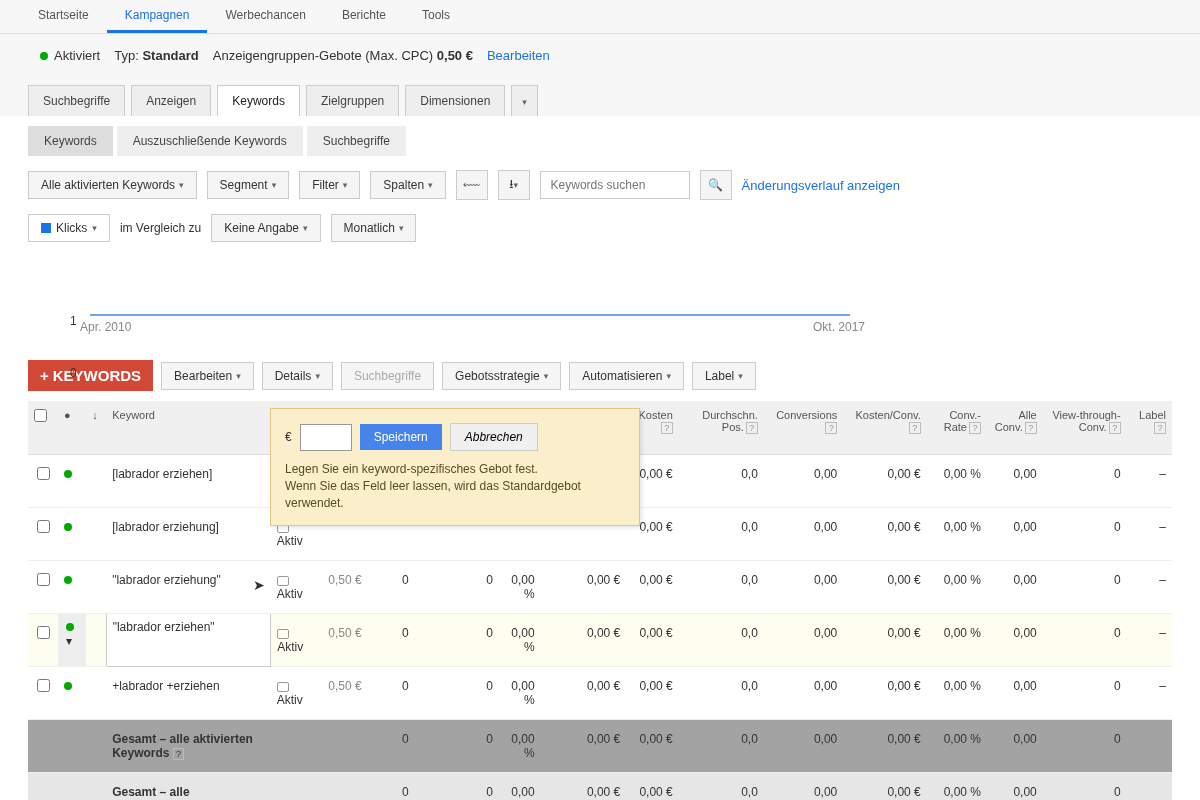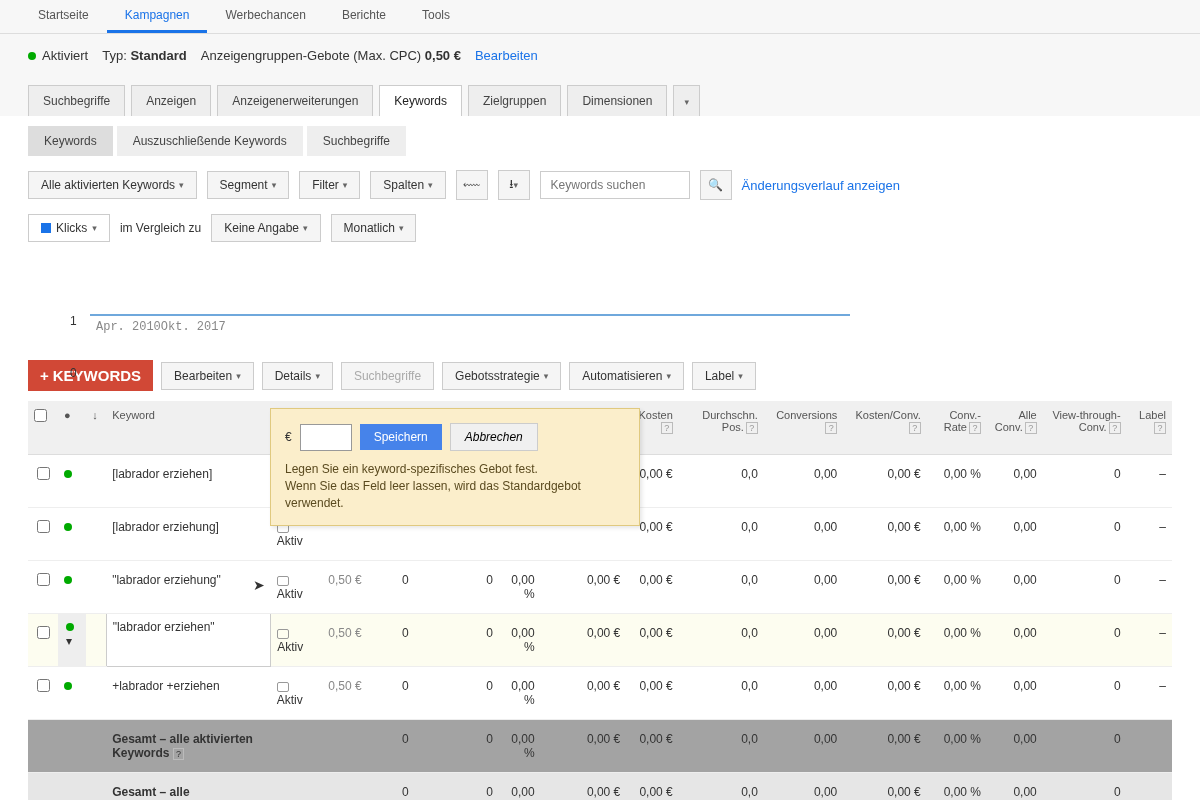--- a/index.html
+++ b/index.html
@@ -1,20 +1,20 @@
 <!DOCTYPE html>
 <html><head>
 <meta charset="utf-8">
 <style>
 * { box-sizing: border-box; margin: 0; padding: 0; }
 body { font-family: Arial, sans-serif; font-size: 12px; background: #fff; color: #333; }
 .topbar { display: flex; gap: 0; padding: 0 20px; border-bottom: 1px solid #ddd; background: #f7f7f7; }
 .topbar .tab { padding: 8px 18px; cursor: pointer; color: #555; }
 .topbar .tab.active { color: #1a73e8; border-bottom: 3px solid #1a73e8; font-weight: 500; }
-.infobar { display: flex; align-items: center; gap: 14px; padding: 14px 28px; background: #f7f7f7; font-size: 13px; }
+.infobar { display: flex; align-items: center; gap: 14px; padding: 14px 40px; background: #f7f7f7; font-size: 13px; }
 .status-dot { width: 8px; height: 8px; border-radius: 50%; background: #0a0; display: inline-block; margin-right: 6px; }
 .infobar .link { color: #1a73e8; cursor: pointer; }
 .subtabs { display: flex; gap: 6px; padding: 8px 28px 0; background: #f7f7f7; align-items: center; }
 .subtab { padding: 8px 14px; background: #eee; border: 1px solid #ccc; border-bottom: none; cursor: pointer; font-size: 12px; color: #444; }
 .subtab.active { background: #fff; color: #222; }
 .subtab.more { padding: 8px 10px; }
 .subsubtabs { display: flex; gap: 0; padding: 10px 28px 0; background: #fff; }
 .subsub { padding: 8px 16px; background: #eee; cursor: pointer; font-size: 12px; color: #444; margin-right: 4px; }
 .subsub.active { background: #ddd; }
 .toolbar { display: flex; align-items: center; gap: 10px; padding: 14px 28px; flex-wrap: wrap; }
@@ -23,21 +23,21 @@
 .searchbox { padding: 6px 10px; border: 1px solid #ccc; width: 150px; font-size: 12px; color: #999; }
 .link2 { color: #1a73e8; cursor: pointer; font-size: 13px; }
 .comparebar { display: flex; align-items: center; gap: 10px; padding: 0 28px 14px; }
 .klicks-btn { padding: 6px 12px; background: #fff; border: 1px solid #ccc; display: flex; align-items: center; gap: 5px; }
 .klicks-btn .sq { width: 10px; height: 10px; background: #1a73e8; display: inline-block; }
 .chart { padding: 0 80px 20px; position: relative; }
 .chart .yaxis { position: absolute; left: 70px; }
 .chart .y1 { top: 0; }
 .chart .y0 { top: 52px; }
 .chart .line { height: 2px; background: #6FA8DC; margin-top: 58px; margin-left: 10px; width: 760px; }
-.chart .xlabels { display: flex; width: 785px; margin-left: 16px; color: #888; margin-top: 4px; font-family: Liberation Mono, monospace; }
+.chart .xlabels { display: flex; justify-content: space-between; width: 785px; margin-left: 0; color: #888; margin-top: 4px; }
 .actionbar { display: flex; align-items: center; gap: 8px; padding: 6px 28px; }
 .redbtn { background: #d14836; color: #fff; padding: 7px 12px; border: none; font-weight: bold; font-size: 15px; cursor: pointer; }
 .redbtn .plus { margin-right: 4px; }
 .actionbar .ddbtn.disabled { color: #aaa; }
 .table { width: 100%; border-collapse: collapse; margin-top: 4px; }
 .table th { background: #f0f0f0; padding: 8px 6px; font-size: 11px; color: #555; text-align: right; border-bottom: 1px solid #ddd; vertical-align: top; font-weight: normal; }
 .table th.left { text-align: left; }
 .table th.arrow-col { width: 20px; }
 .table th .help { display: inline-block; width: 12px; height: 12px; border: 1px solid #bbb; font-size: 9px; text-align: center; line-height: 11px; color: #999; margin-left: 2px; }
 .table td { padding: 12px 6px; font-size: 12px; text-align: right; border-bottom: 1px solid #eee; vertical-align: top; }
@@ -75,21 +75,20 @@
 <div class="infobar">
   <span><span class="status-dot"></span><span>Aktiviert</span></span>
   <span><span>Typ:</span> <b>Standard</b></span>
   <span><span>Anzeigengruppen-Gebote (Max. CPC)</span> <b>0,50 €</b></span>
   <span class="link">Bearbeiten</span>
 </div>
 
 <div class="subtabs">
   <div class="subtab">Suchbegriffe</div>
   <div class="subtab">Anzeigen</div>
-  <div class="subtab">Anzeigenerweiterungen</div>
   <div class="subtab active">Keywords</div>
   <div class="subtab">Zielgruppen</div>
   <div class="subtab">Dimensionen</div>
   <div class="subtab more caret"></div>
 </div>
 
 <div class="subsubtabs">
   <div class="subsub active">Keywords</div>
   <div class="subsub">Auszuschließende Keywords</div>
   <div class="subsub">Suchbegriffe</div>

